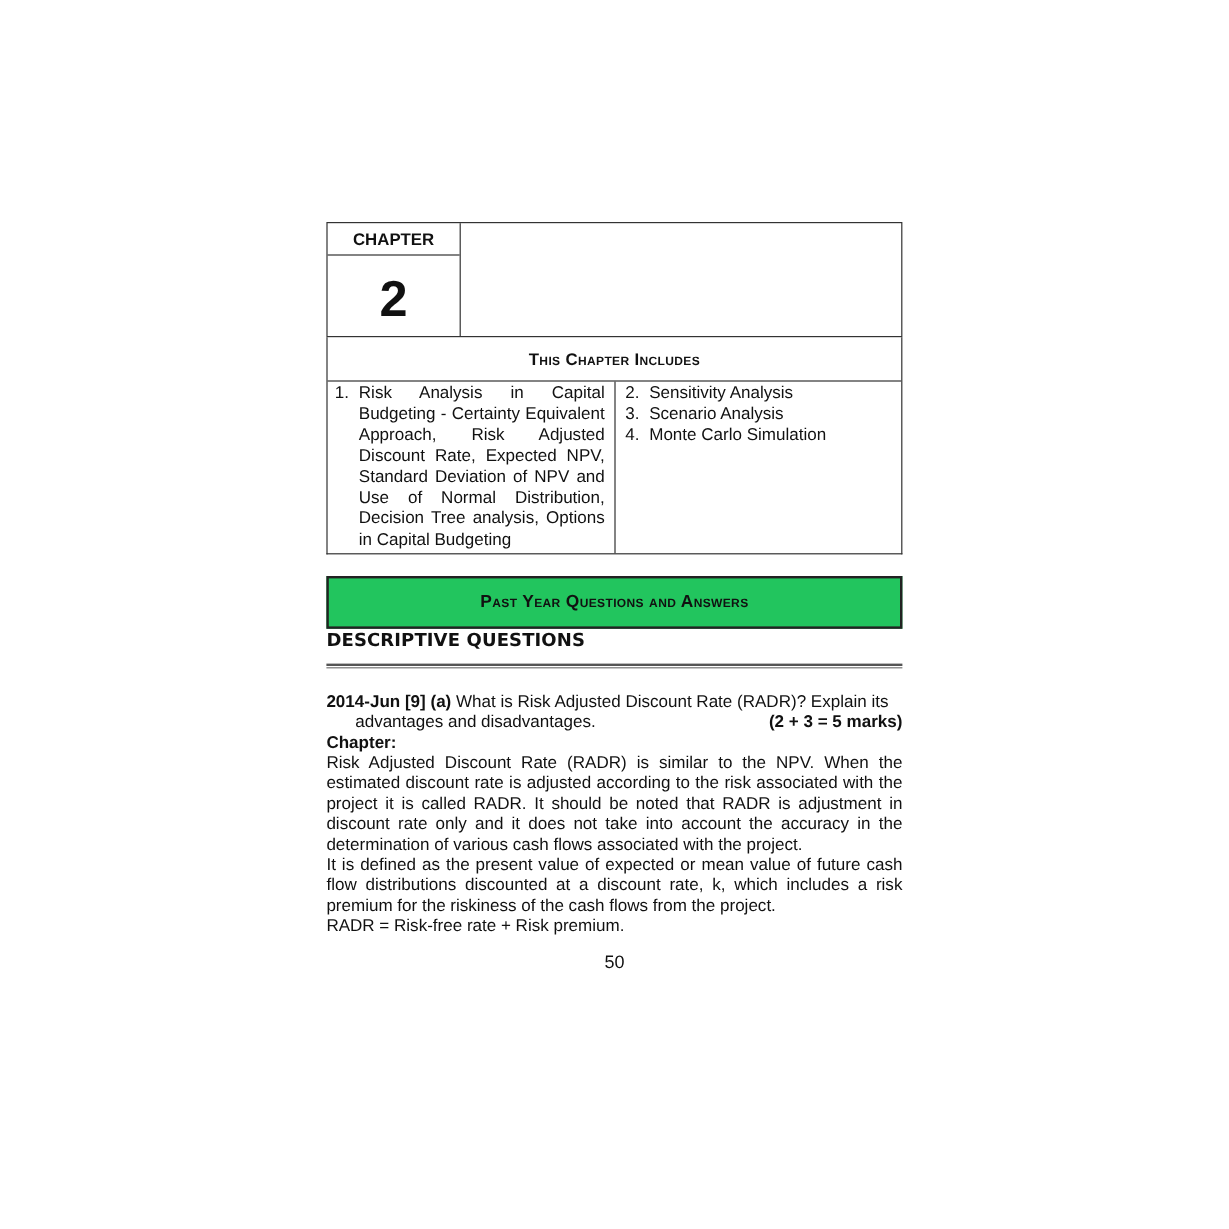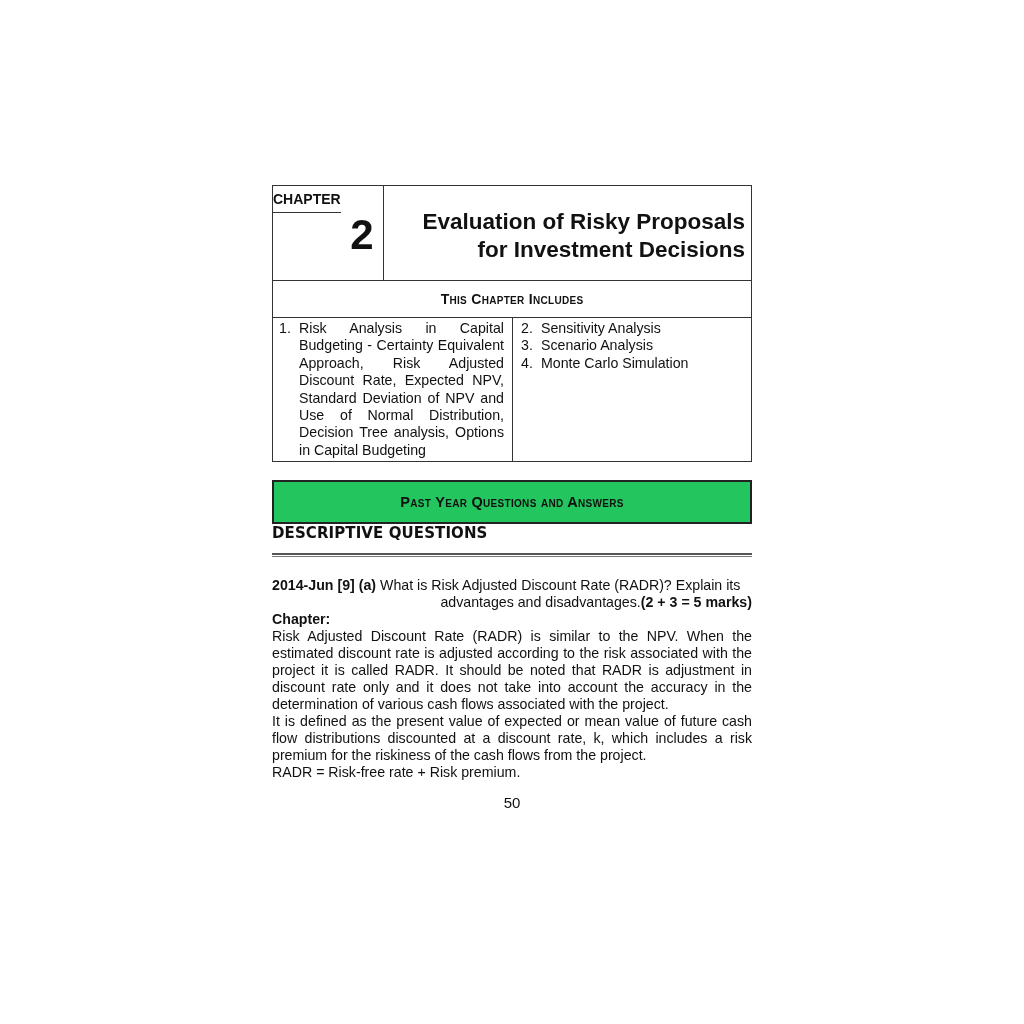--- a/index.html
+++ b/index.html
@@ -1,20 +1,20 @@
 <!DOCTYPE html>
 <html><head>
   <meta charset="utf-8">
   <style>
     html, body { margin: 0; padding: 0; background: #ffffff; }
     body { width: 1024px; height: 1024px; position: relative; font-family: "Liberation Sans", sans-serif; color: #111; }
     .page { position: absolute; left: 272px; top: 185px; width: 480px; }
 
     .header-box { border: 1.5px solid #333; display: flex; height: 96px; box-sizing: border-box; }
-    .chapter-col { width: 110px; border-right: 1.5px solid #333; display: flex; flex-direction: row; }
+    .chapter-col { width: 110px; border-right: 1.5px solid #333; display: flex; flex-direction: column; }
     .chapter-label { height: 26px; border-bottom: 1.5px solid #333; display: flex; align-items: center; justify-content: center; font-weight: bold; font-size: 14px; }
     .chapter-num { flex: 1; display: flex; align-items: center; justify-content: center; font-weight: bold; font-size: 42px; padding-top: 4px; }
     .title-col { flex: 1; display: flex; flex-direction: column; justify-content: center; align-items: flex-end; padding-right: 6px; padding-top: 6px; }
     .title-line { font-weight: bold; font-size: 22.5px; line-height: 28px; }
 
     .includes-box { border: 1.5px solid #333; border-top: none; box-sizing: border-box; }
     .includes-head { height: 36px; border-bottom: 1.5px solid #333; display: flex; align-items: center; justify-content: center; font-weight: bold; font-size: 14px; font-variant: small-caps; letter-spacing: 0.3px; }
     .includes-body { display: flex; }
     .inc-left { width: 240px; border-right: 1.5px solid #333; padding: 2px 8px 2px 6px; box-sizing: border-box; font-size: 14.2px; line-height: 17.4px; }
     .inc-right { flex: 1; padding: 2px 8px; font-size: 14.2px; line-height: 17.4px; }
@@ -22,39 +22,35 @@
     .inc-num { width: 20px; flex-shrink: 0; }
     .inc-text { flex: 1; text-align: justify; }
 
     .pyq-box { margin-top: 18px; height: 44px; border: 2.5px solid #222; background: #22c55e; box-sizing: border-box; display: flex; align-items: center; justify-content: center; font-weight: bold; font-size: 14.5px; font-variant: small-caps; letter-spacing: 0.3px; }
 
     .desc-title { font-weight: bold; font-size: 15px; font-family: "DejaVu Sans", sans-serif; letter-spacing: 0.1px; }
     .double-rule { margin-top: 11px; border-top: 2px solid #555; height: 1px; border-bottom: 1.5px solid #777; }
 
     .question { margin-top: 20px; font-size: 14.2px; line-height: 17px; }
     .q-line { text-align: justify; }
-    .q-line2 { display: flex; justify-content: flex-end; margin-left: 24px; }
+    .q-line2 { display: flex; justify-content: space-between; margin-left: 24px; }
     .bold { font-weight: bold; }
     .answer-label { font-weight: bold; }
     .para { text-align: justify; text-align-last: left; }
     .page-num { text-align: center; margin-top: 13px; font-size: 15px; }
   </style>
 </head>
 <body>
 
 <div class="page">
 
   <div class="header-box">
     <div class="chapter-col">
       <div class="chapter-label">CHAPTER</div>
       <div class="chapter-num">2</div>
-    </div>
-    <div class="title-col">
-      <div class="title-line">Evaluation of Risky Proposals</div>
-      <div class="title-line">for Investment Decisions</div>
     </div>
   </div>
 
   <div class="includes-box">
     <div class="includes-head">This Chapter Includes</div>
     <div class="includes-body">
       <div class="inc-left">
         <div class="inc-item">
           <span class="inc-num">1.</span>
           <span class="inc-text">Risk Analysis in Capital Budgeting - Certainty Equivalent Approach, Risk Adjusted Discount Rate, Expected NPV, Standard Deviation of NPV and Use of Normal Distribution, Decision Tree analysis, Options in Capital Budgeting</span>

